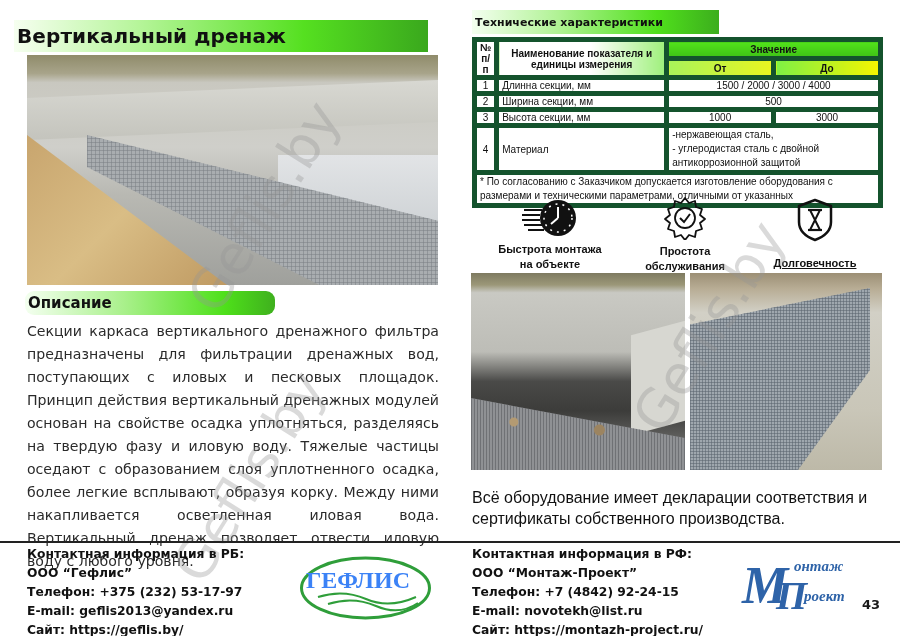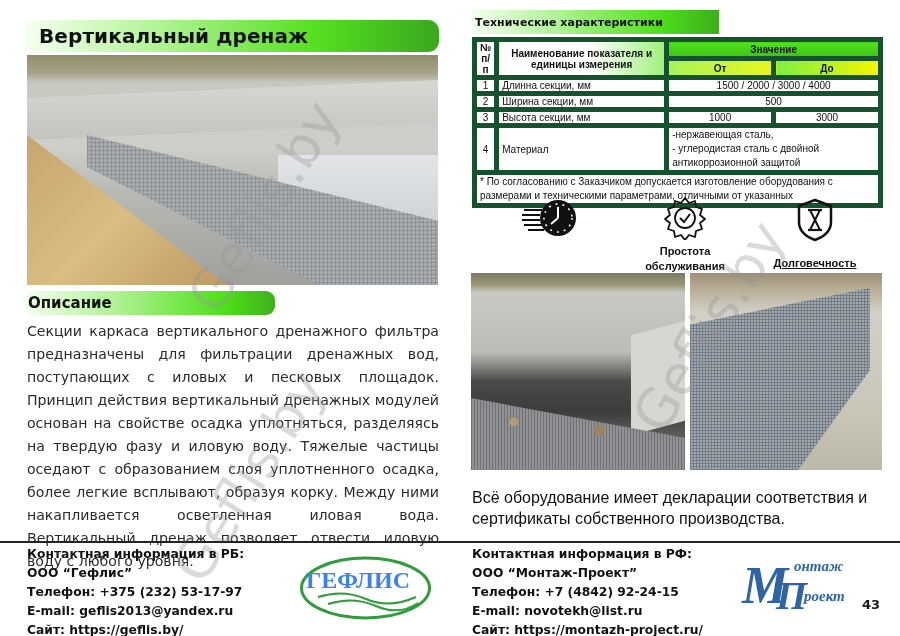--- a/index.html
+++ b/index.html
@@ -3,23 +3,23 @@
 <meta charset="utf-8">
 <style>
   * { box-sizing: border-box; margin: 0; padding: 0; }
   html, body { width: 900px; height: 636px; background: #ffffff; overflow: hidden; }
   body { position: relative; font-family: "Liberation Sans", "DejaVu Sans", sans-serif; color: #1a1a1a; }
 
   .abs { position: absolute; }
 
   
   .hdr-main {
-    left: 25px; top: 20px; width: 414px; height: 32px;
+    left: 14px; top: 20px; width: 414px; height: 32px;
     background: linear-gradient(90deg, #f6fff0 0%, #b6f59a 30%, #55e020 70%, #3aa81d 100%);
-    padding-left: 14px; display: flex; align-items: center; border-radius: 11px;
+    padding-left: 3px; display: flex; align-items: center;
   }
   .hdr-main span { font-family: "DejaVu Sans", sans-serif; font-weight: bold; font-size: 20px; color: #111; letter-spacing: 0.1px; }
 
   .hdr-desc {
     left: 25px; top: 291px; width: 250px; height: 24px;
     background: linear-gradient(90deg, #f4fff0 0%, #a8f08a 40%, #4ee01a 80%, #3fb01e 100%);
     padding-left: 3px; display: flex; align-items: center; border-radius: 9px;
   }
   .hdr-desc span { font-family: "DejaVu Sans", sans-serif; font-weight: bold; font-size: 15px; color: #111; }
 
@@ -215,20 +215,24 @@
         <line x1="2" y1="17" x2="20" y2="17"></line>
       <line x1="2" y1="22" x2="20" y2="22"></line>
         <line x1="4" y1="27" x2="22" y2="27"></line>
       <line x1="8" y1="32" x2="24" y2="32"></line>
     </g>
     <circle cx="38" cy="20" r="18" fill="#111"></circle>
     <circle cx="38" cy="20" r="14" fill="none" stroke="#fff" stroke-width="1.5" stroke-dasharray="2 5"></circle>
     <line x1="38" y1="20" x2="38" y2="9" stroke="#fff" stroke-width="2"></line>
     <line x1="38" y1="20" x2="31" y2="26" stroke="#fff" stroke-width="2"></line>
   </svg>
+  <div class="label">
+    <div>Быстрота монтажа</div>
+    <div>на объекте</div>
+  </div>
 </div>
 
 <div class="abs feature" style="left:620px; top:196px;">
   <svg class="icon" width="44" height="44" viewBox="0 0 44 44">
     <path d="M22 2 l4 5 l6 -2 l1 6 l6 2 l-2 6 l5 4 l-5 4 l2 6 l-6 2 l-1 6 l-6 -2 l-4 5 l-4 -5 l-6 2 l-1 -6 l-6 -2 l2 -6 l-5 -4 l5 -4 l-2 -6 l6 -2 l1 -6 l6 2 z" fill="none" stroke="#111" stroke-width="1.8" stroke-linejoin="round"></path>
     <circle cx="22" cy="22" r="10" fill="none" stroke="#111" stroke-width="1.8"></circle>
     <polyline points="17,22 21,26 27,18" fill="none" stroke="#111" stroke-width="2"></polyline>
   </svg>
   <div class="label">
     <div>Простота</div>

